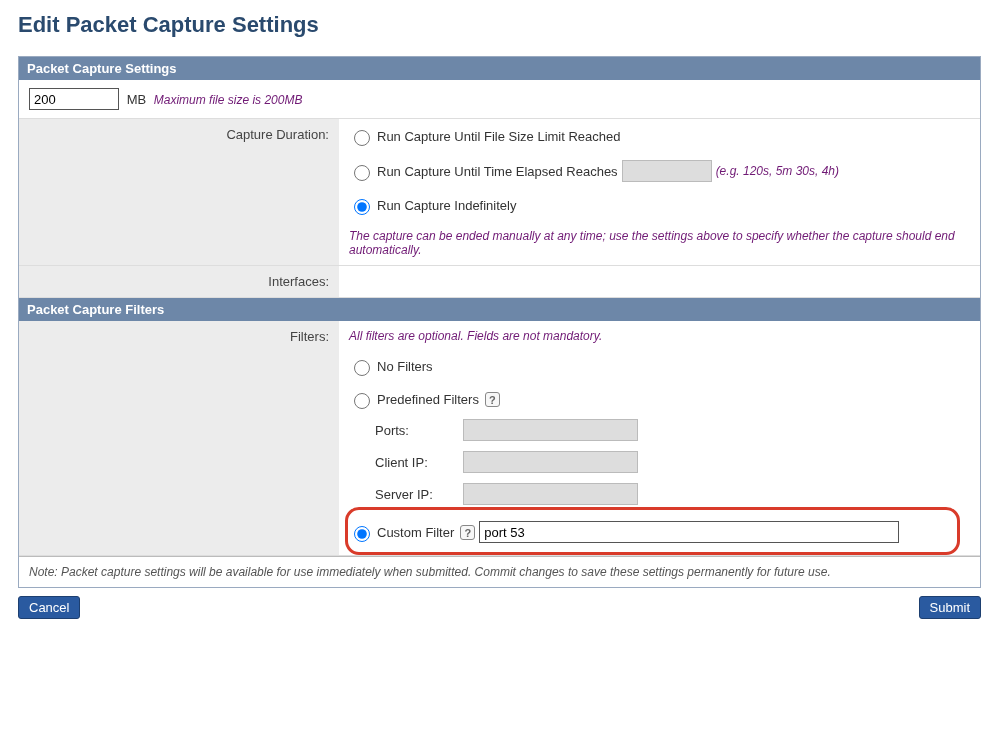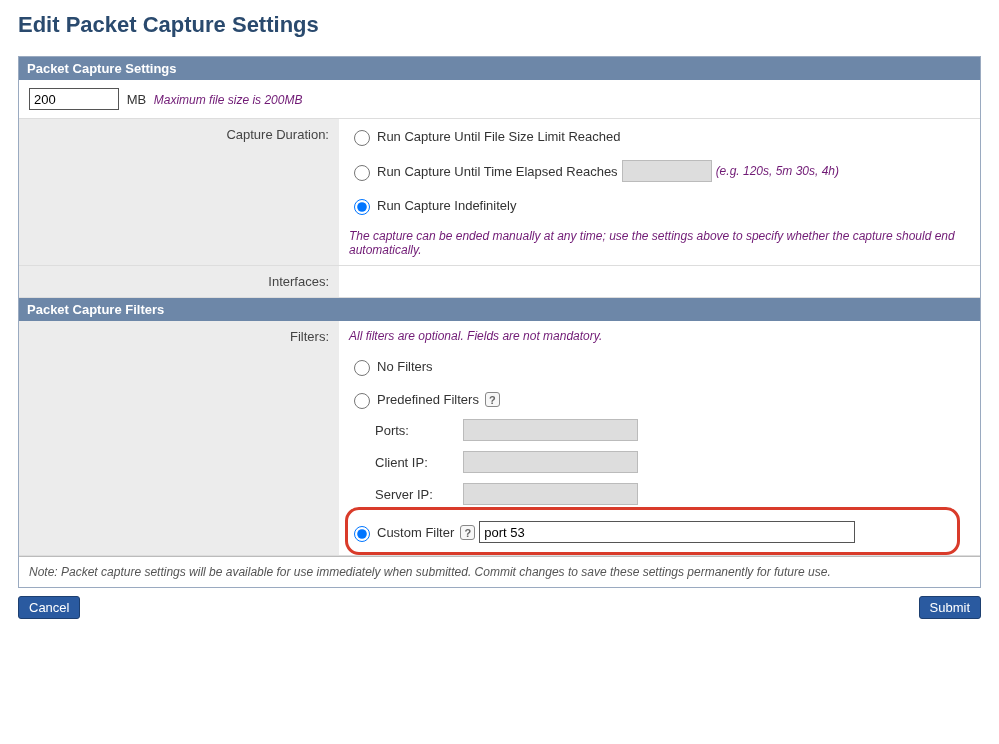--- a/index.html
+++ b/index.html
@@ -69,21 +69,21 @@
     border: 1px solid #555;
     background: #fff;
     font-size: 13px;
     padding: 2px 4px;
     height: 22px;
   }
   input[type=text].disabled-input {
     background: #ddd;
     border: 1px solid #bbb;
   }
-  .wide-input { width: 376px; }
+  .wide-input { width: 420px; }
   .med-input { width: 175px; }
   .sm-input  { width: 90px; }
   .note-italic {
     font-style: italic;
     color: #701a75;
     font-size: 12px;
   }
   .radio-line, .check-line {
     display: flex;
     align-items: center;

